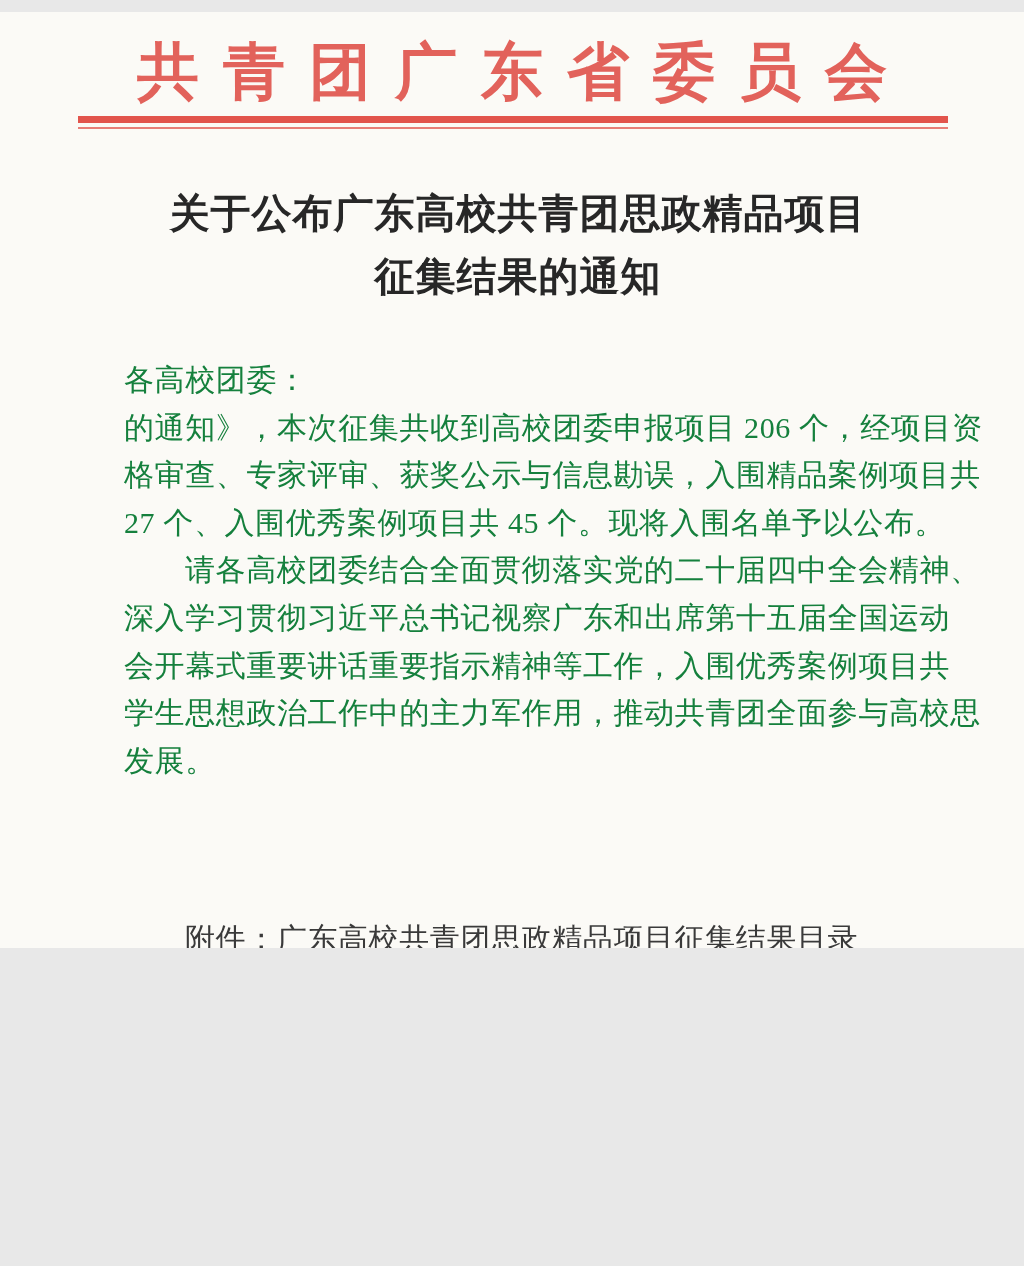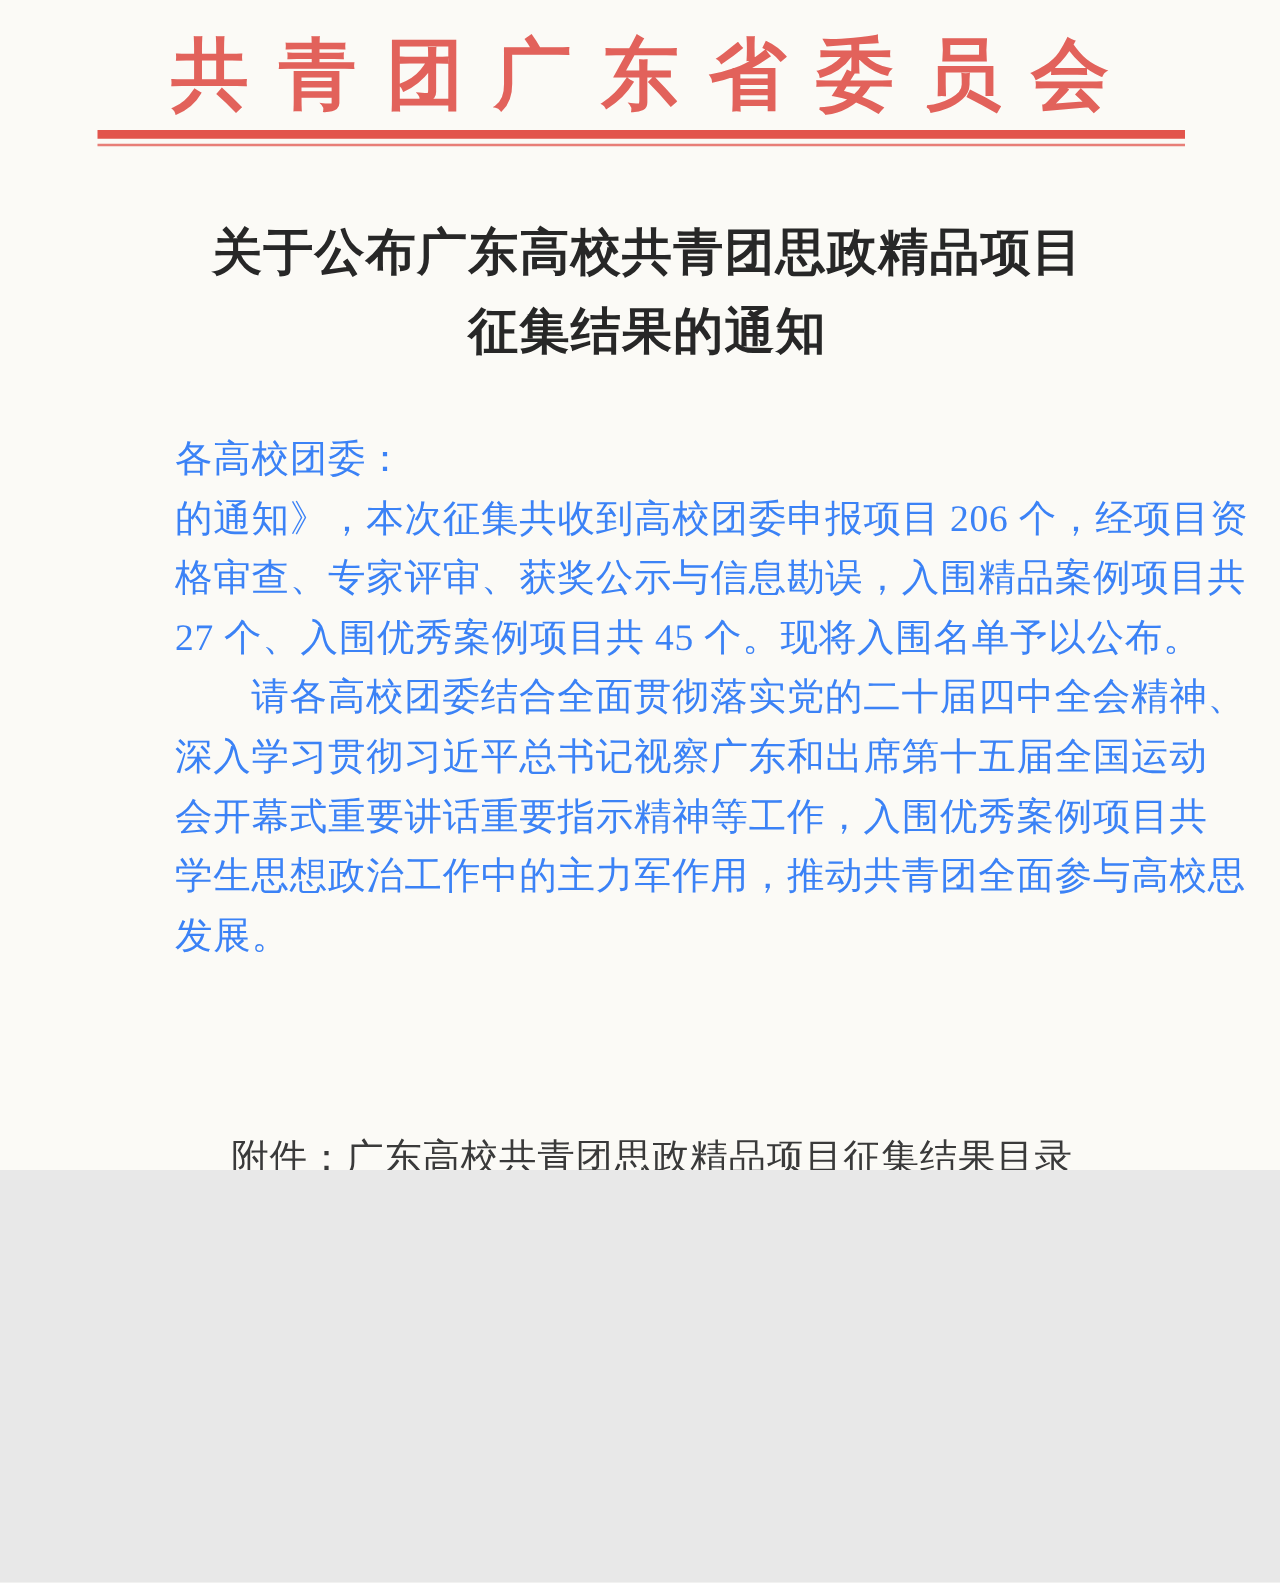--- a/index.html
+++ b/index.html
@@ -1,19 +1,19 @@
 <!DOCTYPE html>
 <html style="--header_red: #e2625b; --rule_red: #e2544c; --seal_red: #e13a2c;"><head>
 <meta charset="utf-8">
 <style>
   html,body{margin:0;padding:0;background:#e8e8e8;}
   .page{
     position:relative;
     width:1024px;height:936px;
-    margin:0 auto;
+    margin:12px auto;
     background:#fbfaf6;
     font-family:"Liberation Serif","DejaVu Serif",serif;
     overflow:hidden;
   }
   
   .org-title{
     position:absolute;top:18px;left:0;right:0;
     text-align:center;
     font-size:62px;font-weight:bold;
     color:var(--header_red);
@@ -24,22 +24,22 @@
   .rule-top-thin{position:absolute;left:78px;top:115px;width:870px;height:2px;background:var(--rule_red);opacity:.75;}
   
   .doc-title{
     position:absolute;top:170px;left:0;right:0;
     text-align:center;
     font-size:40px;font-weight:bold;color:#272727;
     line-height:63px;letter-spacing:1px;padding-left:12px;
   }
   
   .body-block{
-    position:absolute;left:140px;top:344px;width:802px;
-    font-size:30px;color:#3b82f6;
+    position:absolute;left:124px;top:344px;width:802px;
+    font-size:30px;color:#15803d;
   }
   .bline{line-height:47.6px;white-space:nowrap;letter-spacing:0.6px;}
   .ind{text-indent:61px;}
   .attachment{
     position:absolute;left:124px;top:903px;width:802px;
     font-size:30px;color:#3a3a3a;text-indent:61px;
     letter-spacing:0.6px;line-height:47px;white-space:nowrap;text-decoration:underline;
   }
   
   .sig{position:absolute;font-size:30px;color:#333;white-space:nowrap;}

